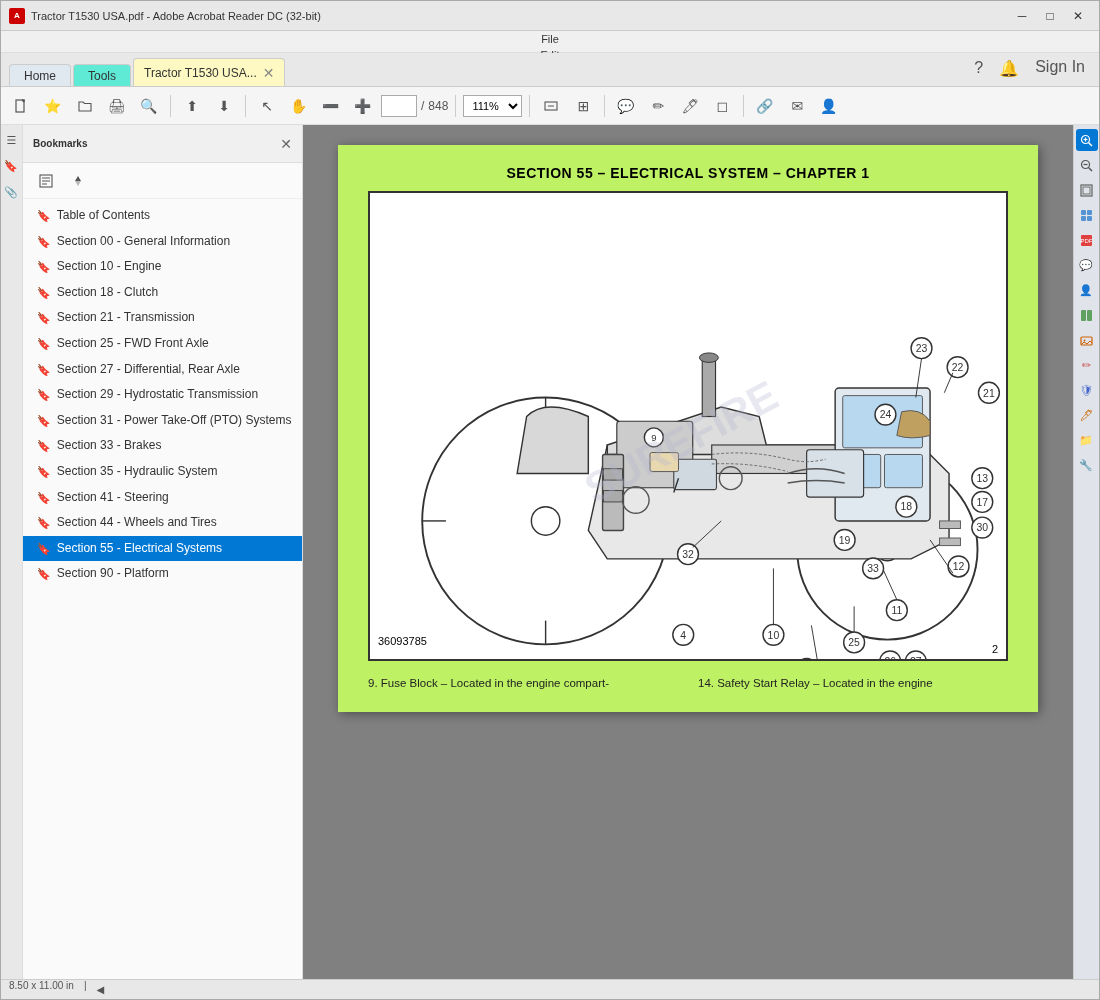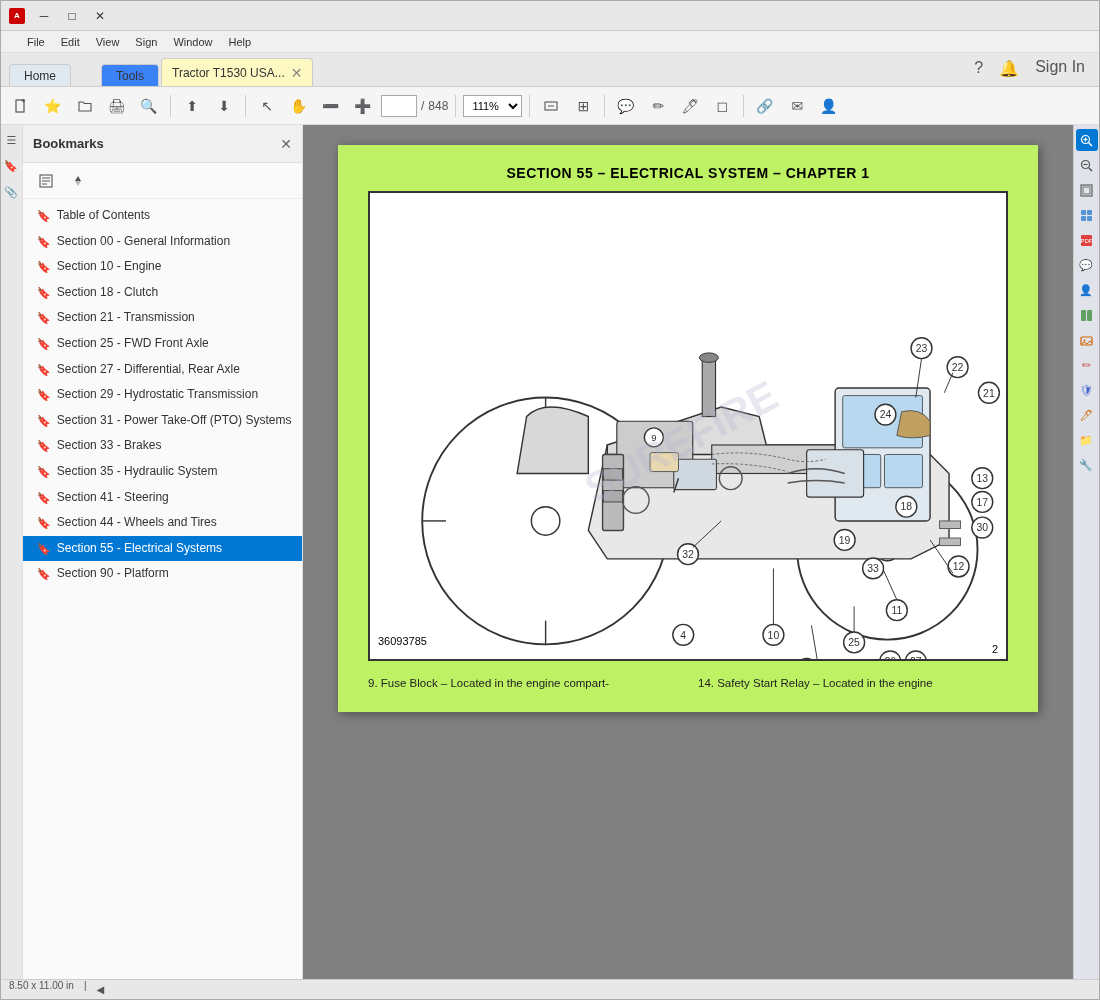--- a/index.html
+++ b/index.html
@@ -66,22 +66,23 @@
       align-items: center;
       justify-content: center;
     }
 
     
     .menu-bar {
       height: 22px;
       background: #f0f0f0;
       display: flex;
       align-items: center;
-      padding: 0 18px;
+      padding: 0 12px;
       border-bottom: 1px solid #ddd;
+      flex-direction: column;
     }
     .menu-item {
       padding: 2px 8px;
       cursor: pointer;
       font-size: 11px;
       color: #333;
       border-radius: 2px;
     }
 
     
@@ -230,21 +231,21 @@
     .sidebar-header {
       height: 38px;
       background: #f0f0f0;
       border-bottom: 1px solid #ddd;
       display: flex;
       align-items: center;
       padding: 0 10px;
       justify-content: space-between;
     }
     .sidebar-title {
-      font-size: 13px;
+      font-size: 10px;
       font-weight: 600;
       color: #333;
     }
     .sidebar-close-btn {
       background: none;
       border: none;
       cursor: pointer;
       font-size: 14px;
       color: #666;
     }
@@ -433,41 +434,42 @@
 </head>
 <body>
 
 <div class="desktop-bg">
 <div class="window-frame">
 
   <div class="title-bar">
     <div class="title-bar-icon">
       <span style="font-size:8px;font-weight:bold;">A</span>
     </div>
+    <span class="title-bar-text">Tractor T1530 USA.pdf - Adobe Acrobat Reader DC (32-bit)</span>
     <div class="title-bar-controls">
       <button class="title-bar-btn">─</button>
       <button class="title-bar-btn">□</button>
       <button class="title-bar-btn close">✕</button>
     </div>
   </div>
 
   <div class="menu-bar">
     <span class="menu-item">File</span>
     <span class="menu-item">Edit</span>
     <span class="menu-item">View</span>
     <span class="menu-item">Sign</span>
     <span class="menu-item">Window</span>
     <span class="menu-item">Help</span>
   </div>
 
   <div class="tab-bar">
     <div class="tab-home">
       <span>Home</span>
     </div>
-    <div class="tab-home" style="background:#3b82f6;margin-left:28px;">
+    <div class="tab-home" style="background:#5eead4;">
       <span>Tools</span>
     </div>
     <div class="tab-doc">
       <span>Tractor T1530 USA...</span>
       <span class="tab-close">✕</span>
     </div>
     <div class="tab-spacer"></div>
     <div class="tab-bar-right">
       <button style="background:none;border:none;cursor:pointer;font-size:16px;color:#555;padding-bottom:4px;">?</button>
       <button style="background:none;border:none;cursor:pointer;font-size:16px;color:#555;padding-bottom:4px;">🔔</button>

